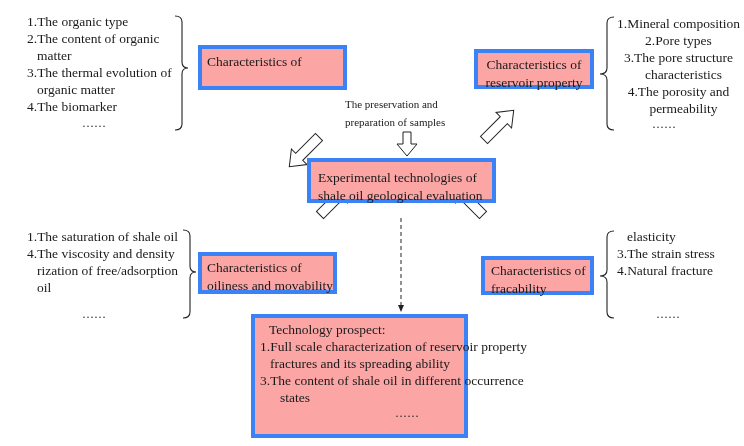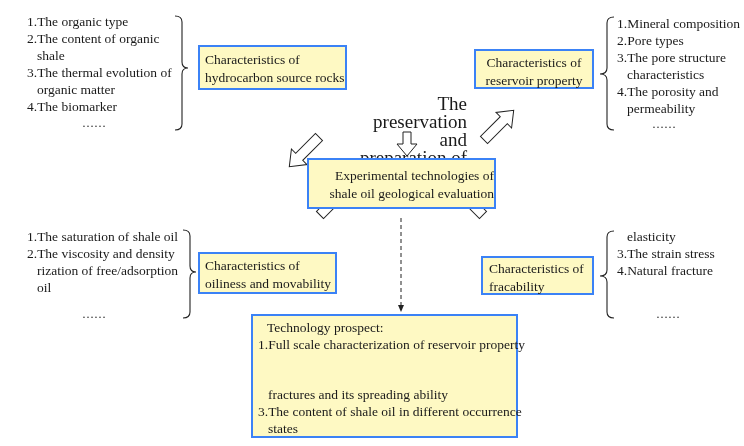--- a/index.html
+++ b/index.html
@@ -1,19 +1,19 @@
 <!DOCTYPE html>
 <html><head>
 <meta charset="utf-8">
 <style>
   html, body { margin:0; padding:0; background:#ffffff; }
   body { width:744px; height:446px; position:relative; overflow:hidden;
          font-family:"Liberation Serif", "DejaVu Serif", serif; color:#1a1a1a; }
   .abs { position:absolute; }
-  .box { position:absolute; border:2px solid #3b82f6; background:#fef9c3; box-sizing:border-box; }
+  .box { position:absolute; border:4px solid #3b82f6; background:#fca5a5; box-sizing:border-box; }
   .t { position:absolute; font-size:13.5px; line-height:17px; white-space:nowrap; }
   .boxtext { font-size:13.5px; line-height:18px; white-space:nowrap; }
   .ellipsis { position:absolute; font-size:12px; letter-spacing:0px; }
   svg.overlay { position:absolute; left:0; top:0; }
   .line { display:block; }
   .indent { padding-left:10px; }
 </style>
 </head>
 <body>
 
@@ -45,60 +45,59 @@
     <path d="M-5,0 L5,0 L5,28 L11,28 L0,42 L-11,28 L-5,28 Z" fill="#fff" stroke="#222" stroke-width="1"></path>
   </g>
 
   <line x1="401" y1="218" x2="401" y2="308" stroke="#222" stroke-width="1" stroke-dasharray="4,3"></line>
   <path d="M398,305 L404,305 L401,312 Z" fill="#222"></path>
 </svg>
 
 <div class="t" style="left:27px; top:13px;">
   <span class="line">1.The organic type</span>
   <span class="line">2.The content of organic</span>
-  <span class="line indent">shale</span>
+  <span class="line indent">matter</span>
   <span class="line">3.The  thermal evolution of</span>
   <span class="line indent">organic matter</span>
   <span class="line">4.The biomarker</span>
 </div>
 <div class="ellipsis" style="left:82px; top:116px;">……</div>
 
 <div class="box" style="left:198px; top:45px; width:149px; height:45px; padding:4px 0 0 5px;">
   <div class="boxtext">Characteristics of</div>
-  <div class="boxtext">hydrocarbon source rocks</div>
 </div>
 
-<div class="abs" style="left:345px; top:95px; width:122px; text-align:right; font-size:19px; line-height:18px;">
+<div class="abs" style="left:345px; top:95px; width:122px; text-align:left; font-size:11px; line-height:18px;">
   <div>The preservation and</div>
   <div>preparation of samples</div>
 </div>
 
 <div class="box" style="left:474px; top:49px; width:120px; height:40px; padding:3px 0 0 0; text-align:center;">
   <div class="boxtext">Characteristics of</div>
   <div class="boxtext">reservoir property</div>
 </div>
 
-<div class="t" style="left:617px; top:15px;">
+<div class="t" style="left:617px; top:15px;text-align:center;">
   <span class="line">1.Mineral composition</span>
   <span class="line">2.Pore types</span>
   <span class="line">3.The pore structure</span>
   <span class="line indent">characteristics</span>
   <span class="line">4.The porosity and</span>
   <span class="line indent">permeability</span>
 </div>
 <div class="ellipsis" style="left:652px; top:117px;">……</div>
 
-<div class="box" style="left:307px; top:158px; width:189px; height:51px; padding:7px 0 0 0; text-align:right;">
+<div class="box" style="left:307px; top:158px; width:189px; height:45px; padding:7px 0 0 7px; text-align:left;">
   <div class="boxtext">Experimental technologies of</div>
   <div class="boxtext">shale oil geological evaluation</div>
 </div>
 
 <div class="t" style="left:27px; top:228px;">
   <span class="line">1.The saturation of shale oil</span>
-  <span class="line">2.The viscosity and density</span>
+  <span class="line">4.The viscosity and density</span>
   <span class="line indent">rization of free/adsorption</span>
   <span class="line indent">oil</span>
 </div>
 <div class="ellipsis" style="left:82px; top:307px;">……</div>
 
 <div class="box" style="left:198px; top:252px; width:139px; height:42px; padding:3px 0 0 5px;">
   <div class="boxtext">Characteristics  of</div>
   <div class="boxtext">oiliness and movability</div>
 </div>
 
@@ -107,20 +106,20 @@
   <div class="boxtext">fracability</div>
 </div>
 
 <div class="t" style="left:617px; top:228px;">
   <span class="line indent">elasticity</span>
   <span class="line">3.The strain stress</span>
   <span class="line">4.Natural fracture</span>
 </div>
 <div class="ellipsis" style="left:656px; top:307px;">……</div>
 
-<div class="box" style="left:251px; top:314px; width:267px; height:124px; padding:3px 0 0 14px;">
+<div class="box" style="left:251px; top:314px; width:217px; height:124px; padding:3px 0 0 14px;">
   <div class="boxtext" style="line-height:17px;">Technology prospect:</div>
   <div class="boxtext" style="line-height:17px; margin-left:-9px;">1.Full scale characterization of reservoir property</div>
-  <div class="boxtext" style="line-height:17px; margin-left:1px;margin-top:33px;">fractures and its spreading ability</div>
+  <div class="boxtext" style="line-height:17px; margin-left:1px;">fractures and its spreading ability</div>
   <div class="boxtext" style="line-height:17px; margin-left:-9px;">3.The content of shale oil in different occurrence</div>
-  <div class="boxtext" style="line-height:17px; margin-left:1px;">states</div>
+  <div class="boxtext" style="line-height:17px; margin-left:11px;">states</div>
   <div class="boxtext" style="line-height:14px; margin-left:126px; font-size:12px;">……</div>
 </div>
 
 </body></html>

